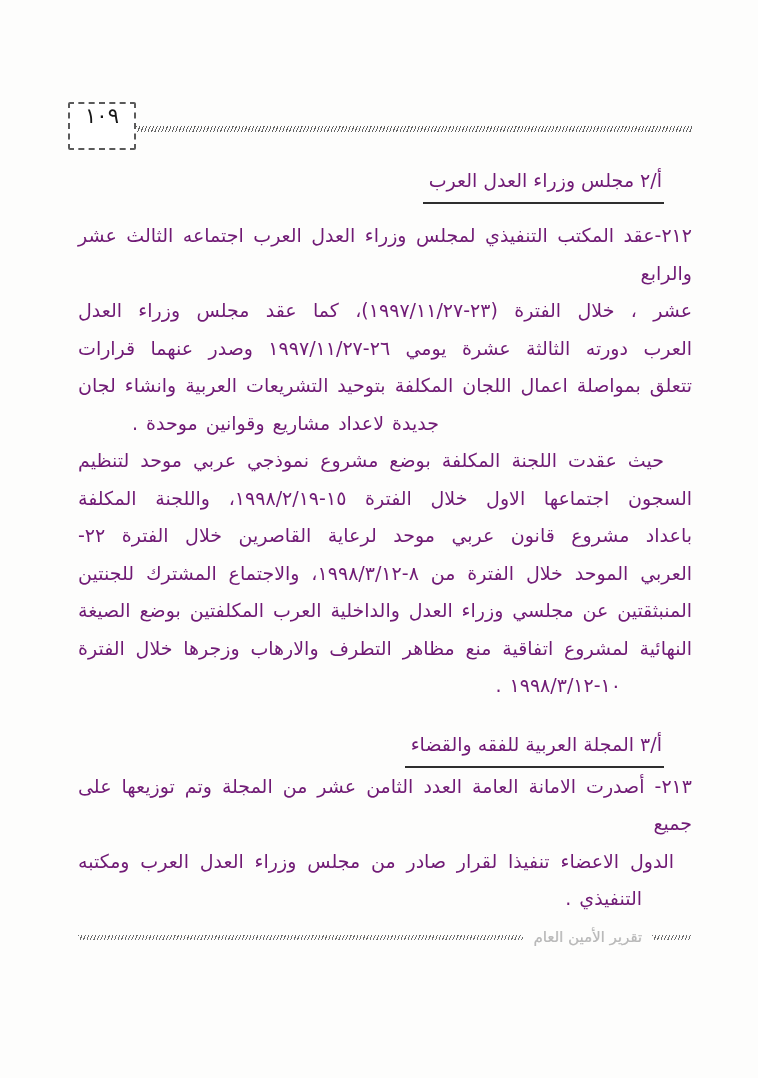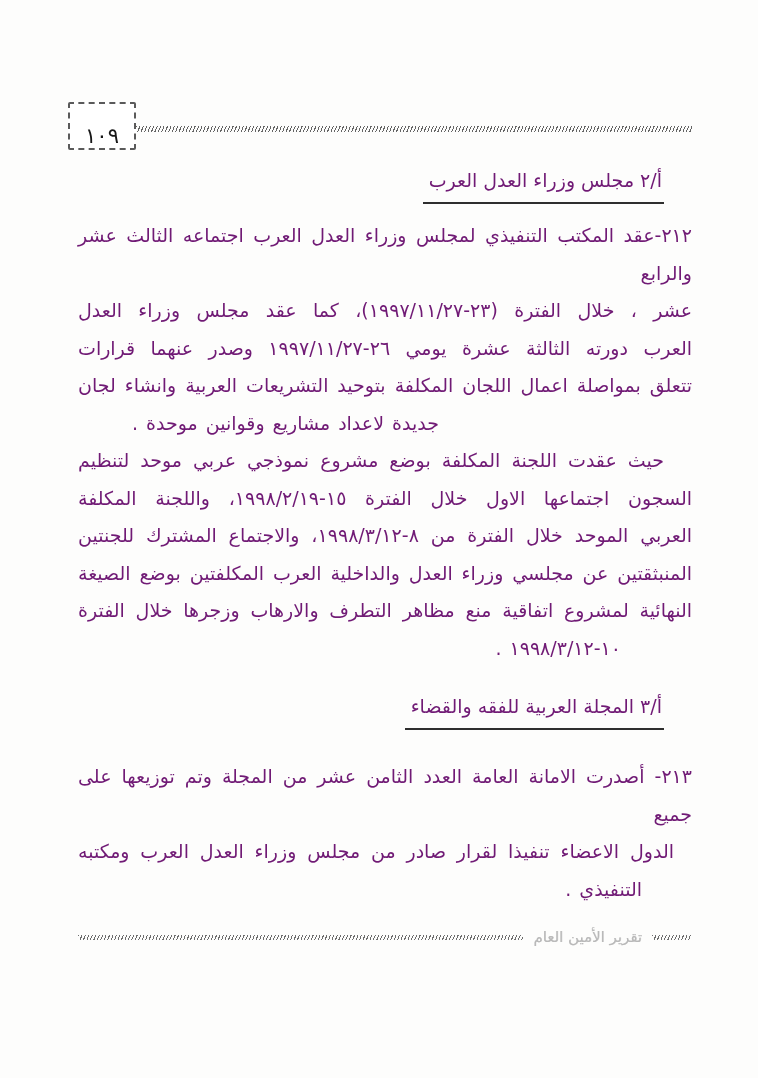--- a/index.html
+++ b/index.html
@@ -21,21 +21,21 @@
   
   .page-num-box {
     position: absolute;
     top: 102px;
     left: 68px;
     width: 64px;
     height: 44px;
     border: 2px dashed #5a5a5a;
     border-radius: 2px;
     display: flex;
-    align-items: flex-end;
+    align-items: flex-start;
     justify-content: center;
     font-size: 21px;
     letter-spacing: 2px;
     color: #161616;
     background: #fff;
   }
   .hatch {
     background-image: repeating-linear-gradient(112deg,
       #4a4a4a 0px, #4a4a4a 1px, transparent 1px, transparent 3.2px);
   }
@@ -62,21 +62,21 @@
   .heading {
     width: fit-content;
     margin: 0 28px 13px 0;
     padding: 0 2px 7px 6px;
     border-bottom: 2px solid #2e2e2e;
     white-space: nowrap;
     line-height: 30px;
   }
   .heading.second {
     margin-top: 24px;
-    margin-bottom: 28px;
+    margin-bottom: 0;
   }
   .para { margin: 0; }
   .line {
     text-align: justify;
     text-align-last: justify;
     word-spacing: 2px;
   }
   .line.last {
     text-align: left;
     text-align-last: right;
@@ -138,20 +138,21 @@
         <div class="line first">٢١٢-عقد المكتب التنفيذي لمجلس وزراء العدل العرب اجتماعه الثالث عشر والرابع</div>
         <div class="line">عشر ، خلال الفترة (٢٣-١٩٩٧/١١/٢٧)، كما عقد مجلس وزراء العدل</div>
         <div class="line">العرب دورته الثالثة عشرة يومي ٢٦-١٩٩٧/١١/٢٧ وصدر عنهما قرارات</div>
         <div class="line">تتعلق بمواصلة اعمال اللجان المكلفة بتوحيد التشريعات العربية وانشاء لجان</div>
         <div class="line last">جديدة لاعداد مشاريع وقوانين موحدة .</div>
       </div>
 
     <div class="para p212b">
         <div class="line first">حيث عقدت اللجنة المكلفة بوضع مشروع نموذجي عربي موحد لتنظيم</div>
         <div class="line">السجون اجتماعها الاول خلال الفترة ١٥-١٩٩٨/٢/١٩، واللجنة المكلفة</div>
+        <div class="line">باعداد مشروع قانون عربي موحد لرعاية القاصرين خلال الفترة ٢٢-</div>
         <div class="line">العربي الموحد خلال الفترة من ٨-١٩٩٨/٣/١٢، والاجتماع المشترك للجنتين</div>
         <div class="line">المنبثقتين عن مجلسي وزراء العدل والداخلية العرب المكلفتين بوضع الصيغة</div>
         <div class="line">النهائية لمشروع اتفاقية منع مظاهر التطرف والارهاب وزجرها خلال الفترة</div>
         <div class="line last">١٠-١٩٩٨/٣/١٢ .</div>
       </div>
 
     <div class="heading second">أ/٣ المجلة العربية للفقه والقضاء</div>
 
     <div class="para p213">
         <div class="line first">٢١٣- أصدرت الامانة العامة العدد الثامن عشر من المجلة وتم توزيعها على جميع</div>

